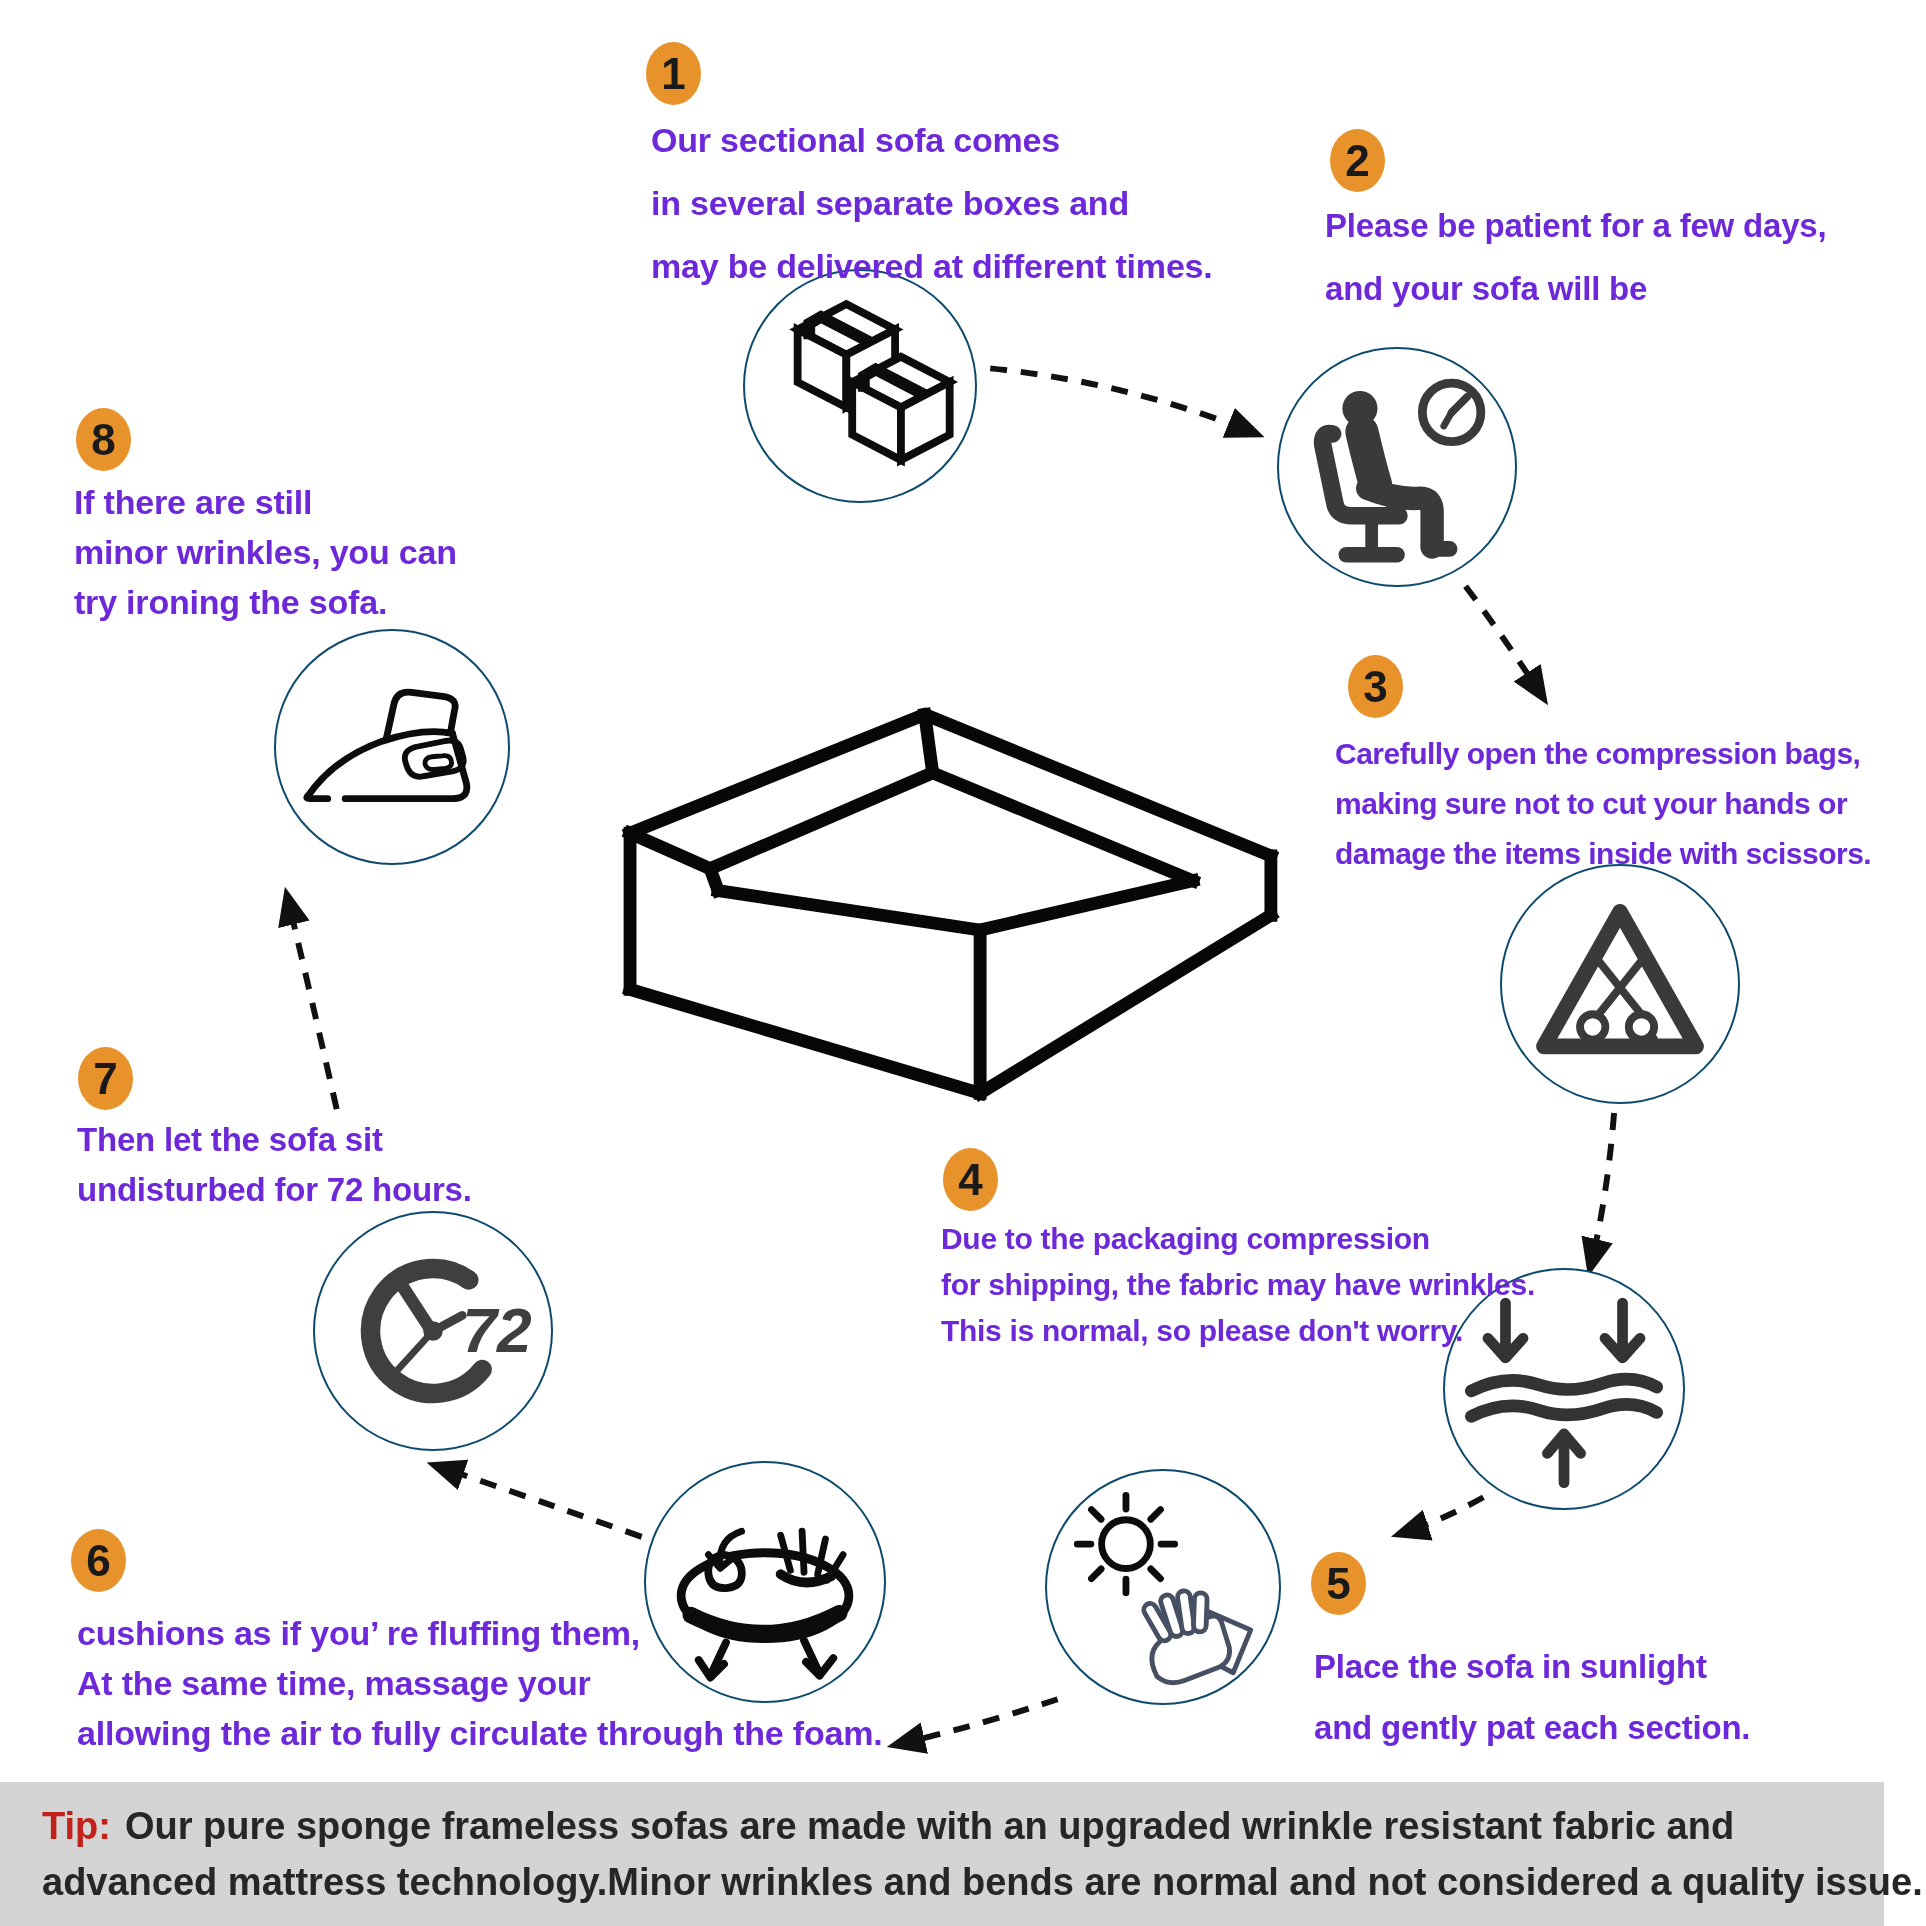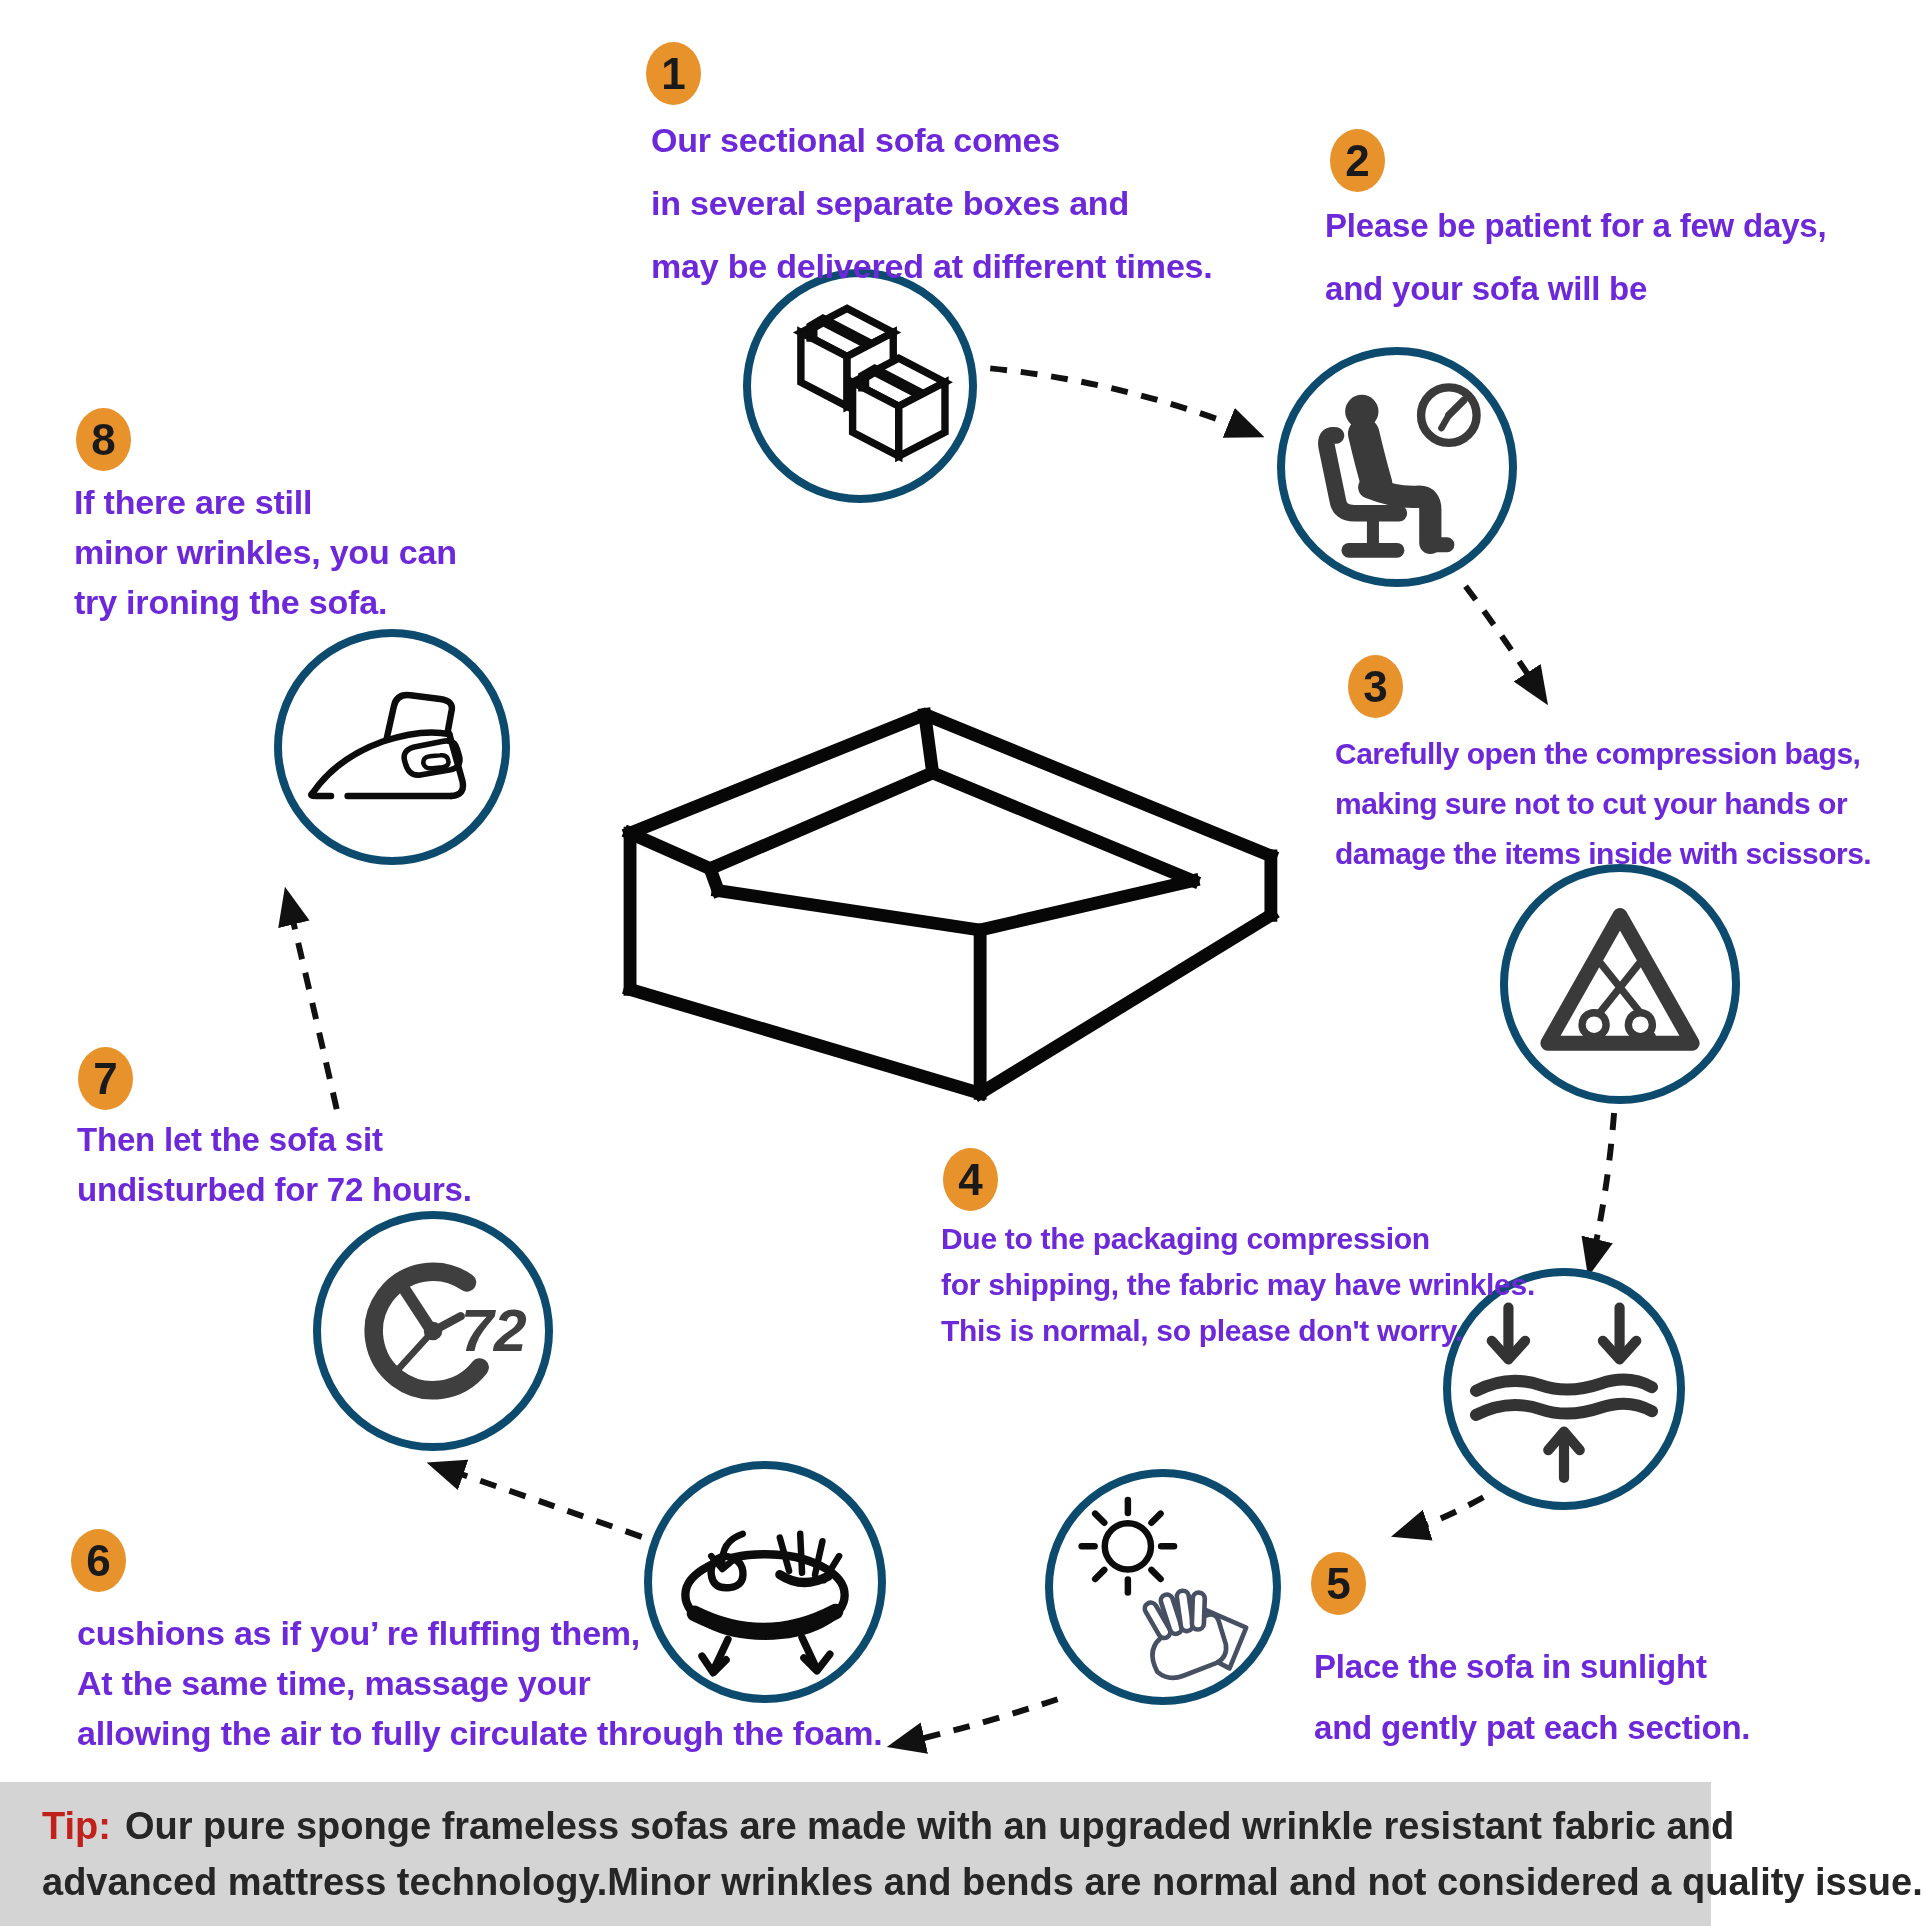--- a/index.html
+++ b/index.html
@@ -10,28 +10,28 @@
   .badge {
     position:absolute; width:55px; height:63px; border-radius:50%;
     background:#E8922C; color:#1a1a1a; font-weight:700; font-size:44px;
     display:flex; align-items:center; justify-content:center; z-index:3;
   }
   .step-text {
     position:absolute; color:#6d28d9; font-weight:700; letter-spacing:-0.2px;
     z-index:3; white-space:nowrap;
   }
   .icon-circle {
-    position:absolute; border:8px solid #0c4a6e; border-radius:50%;
+    position:absolute; border:2px solid #0c4a6e; border-radius:50%;
     background:#fff; z-index:2; box-sizing:border-box;text-decoration:underline;
   }
   .icon-circle svg { width:100%; height:100%; display:block; }
   #arrows { position:absolute; left:0; top:0; z-index:1; }
   #sofa { position:absolute; left:606px; top:667px; z-index:2; }
   .tip-bar {
-    position:absolute; left:0; top:1782px; width:1711px; height:145px;
+    position:absolute; left:0; top:1782px; width:1884px; height:145px;
     background:#D4D4D4; color:#262626; font-weight:700; font-size:38px;
     padding:16px 0 0 42px; box-sizing:border-box; line-height:56px;
     z-index:4; white-space:nowrap;
   }
   .tip-label { color:#C1201B; margin-right:14px; }
 </style>
 </head>
 <body>
 
 <svg id="arrows" width="1927" height="1927" viewBox="0 0 1946 1946">

